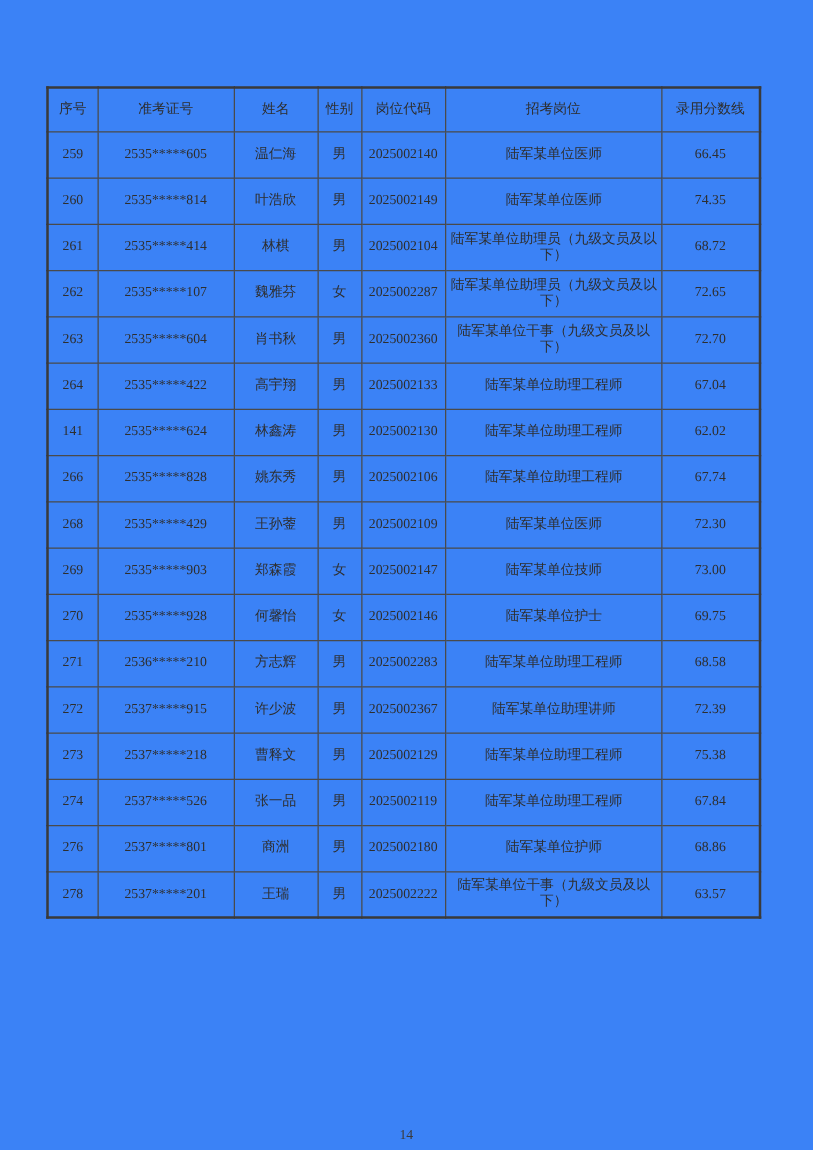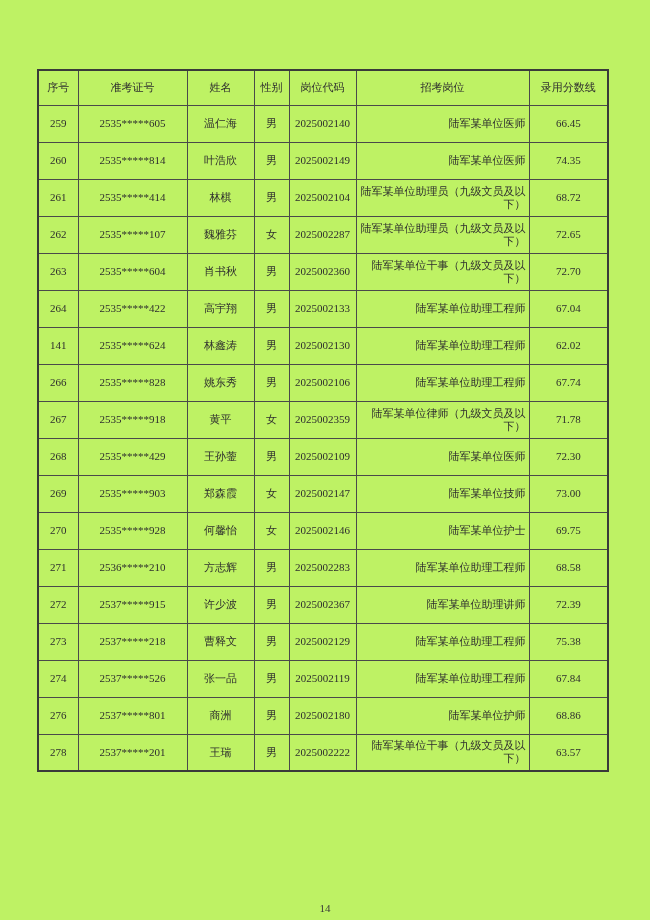--- a/index.html
+++ b/index.html
@@ -4,21 +4,21 @@
 <style>
   * { margin: 0; padding: 0; box-sizing: border-box; }
   html, body {
     background: #ffffff;
     font-family: "Liberation Serif", "DejaVu Serif", serif;
   }
   .page {
     position: relative;
     width: 650px;
     height: 920px;
-    background: #bef264;
+    background: #3b82f6;
     overflow: hidden;
     color: #2e2e2e;
   }
   table.results {
     position: absolute;
     left: 37px;
     top: 69px;
     width: 570px;
     border-collapse: collapse;
     table-layout: fixed;
@@ -32,21 +32,21 @@
     font-weight: normal;
     color: #2e2e2e;
     text-align: center;
     vertical-align: middle;
     padding: 2px 2px;
     overflow: hidden;
   }
   table.results thead tr { height: 35px; }
   table.results tbody tr { height: 37px; margin-top: 14px; }
   table.results td.cell-position {
-    text-align: right;
+    text-align: center;
     padding-left: 4px;
     padding-right: 3px;
   }
   .page-number {
     position: absolute;
     left: 0;
     top: 862px;
     width: 100%;
     text-align: center;
     font-size: 11px;
@@ -147,29 +147,20 @@
         <tr>
           <td class="cell-index">266</td>
           <td class="cell-ticket">2535*****828</td>
           <td class="cell-name">姚东秀</td>
           <td class="cell-gender">男</td>
           <td class="cell-code">2025002106</td>
           <td class="cell-position">陆军某单位助理工程师</td>
           <td class="cell-score">67.74</td>
         </tr>
         <tr>
-          <td class="cell-index">267</td>
-          <td class="cell-ticket">2535*****918</td>
-          <td class="cell-name">黄平</td>
-          <td class="cell-gender">女</td>
-          <td class="cell-code">2025002359</td>
-          <td class="cell-position">陆军某单位律师（九级文员及以下）</td>
-          <td class="cell-score">71.78</td>
-        </tr>
-        <tr>
           <td class="cell-index">268</td>
           <td class="cell-ticket">2535*****429</td>
           <td class="cell-name">王孙蓥</td>
           <td class="cell-gender">男</td>
           <td class="cell-code">2025002109</td>
           <td class="cell-position">陆军某单位医师</td>
           <td class="cell-score">72.30</td>
         </tr>
         <tr>
           <td class="cell-index">269</td>

